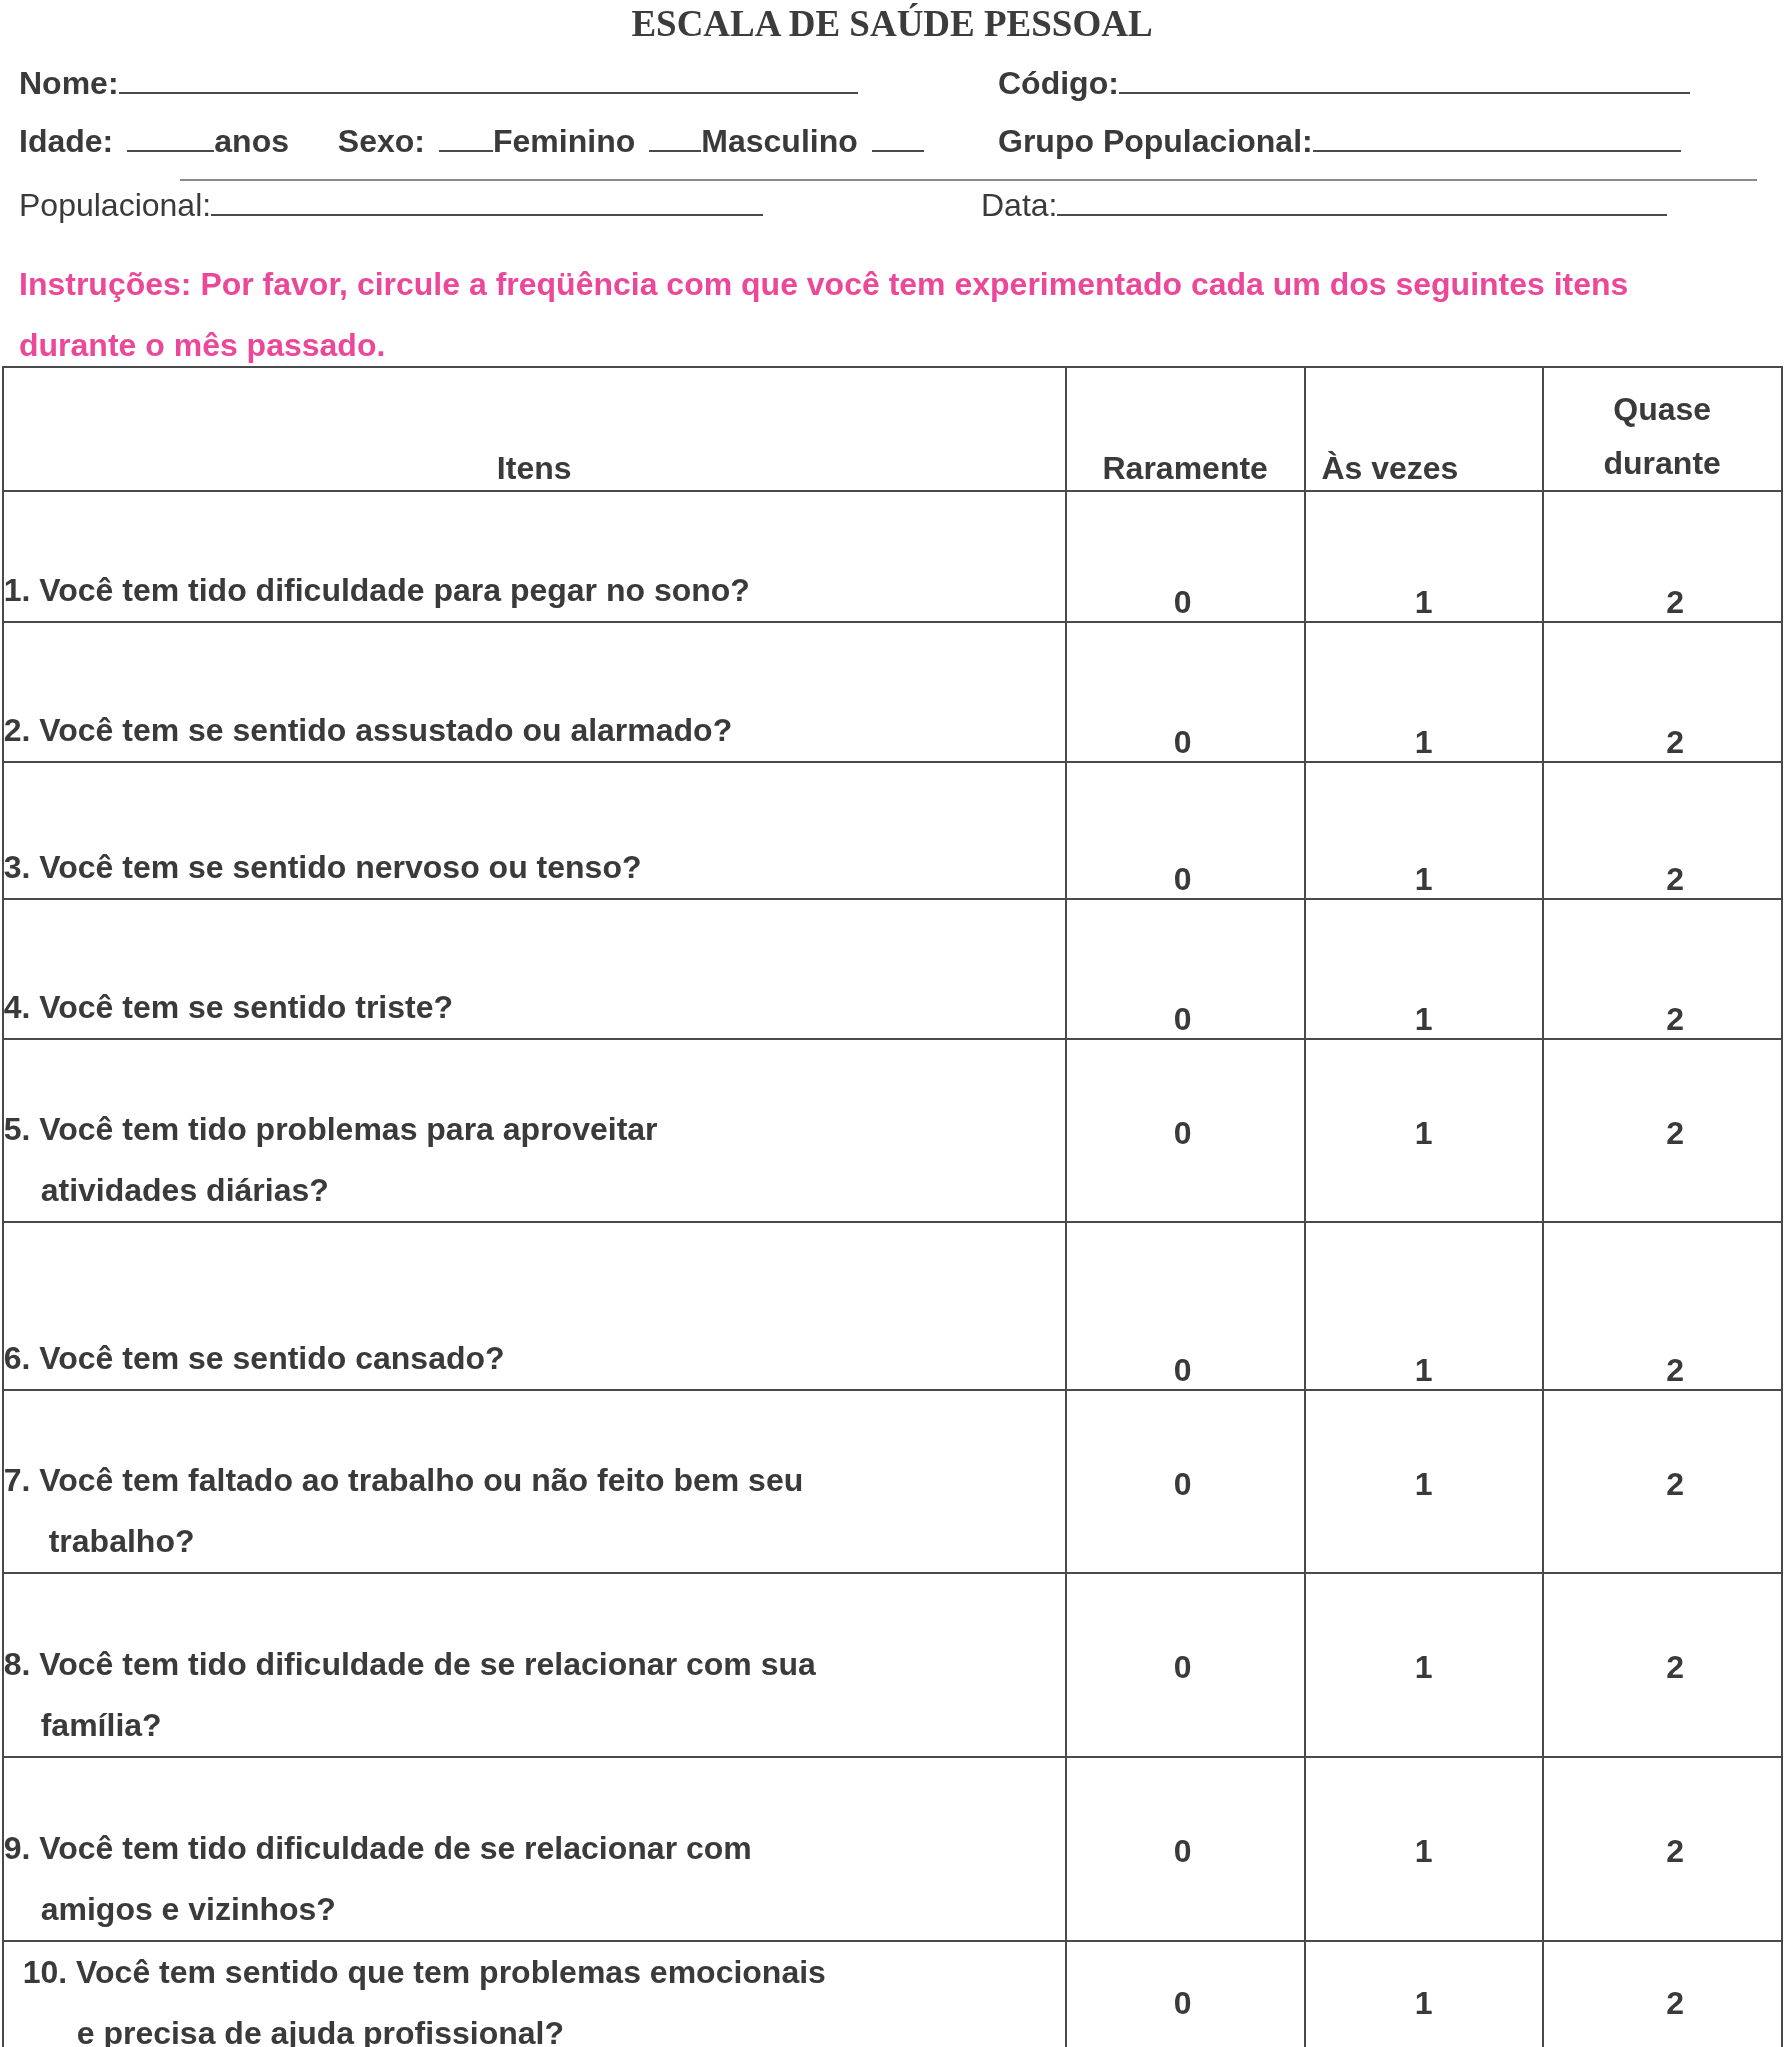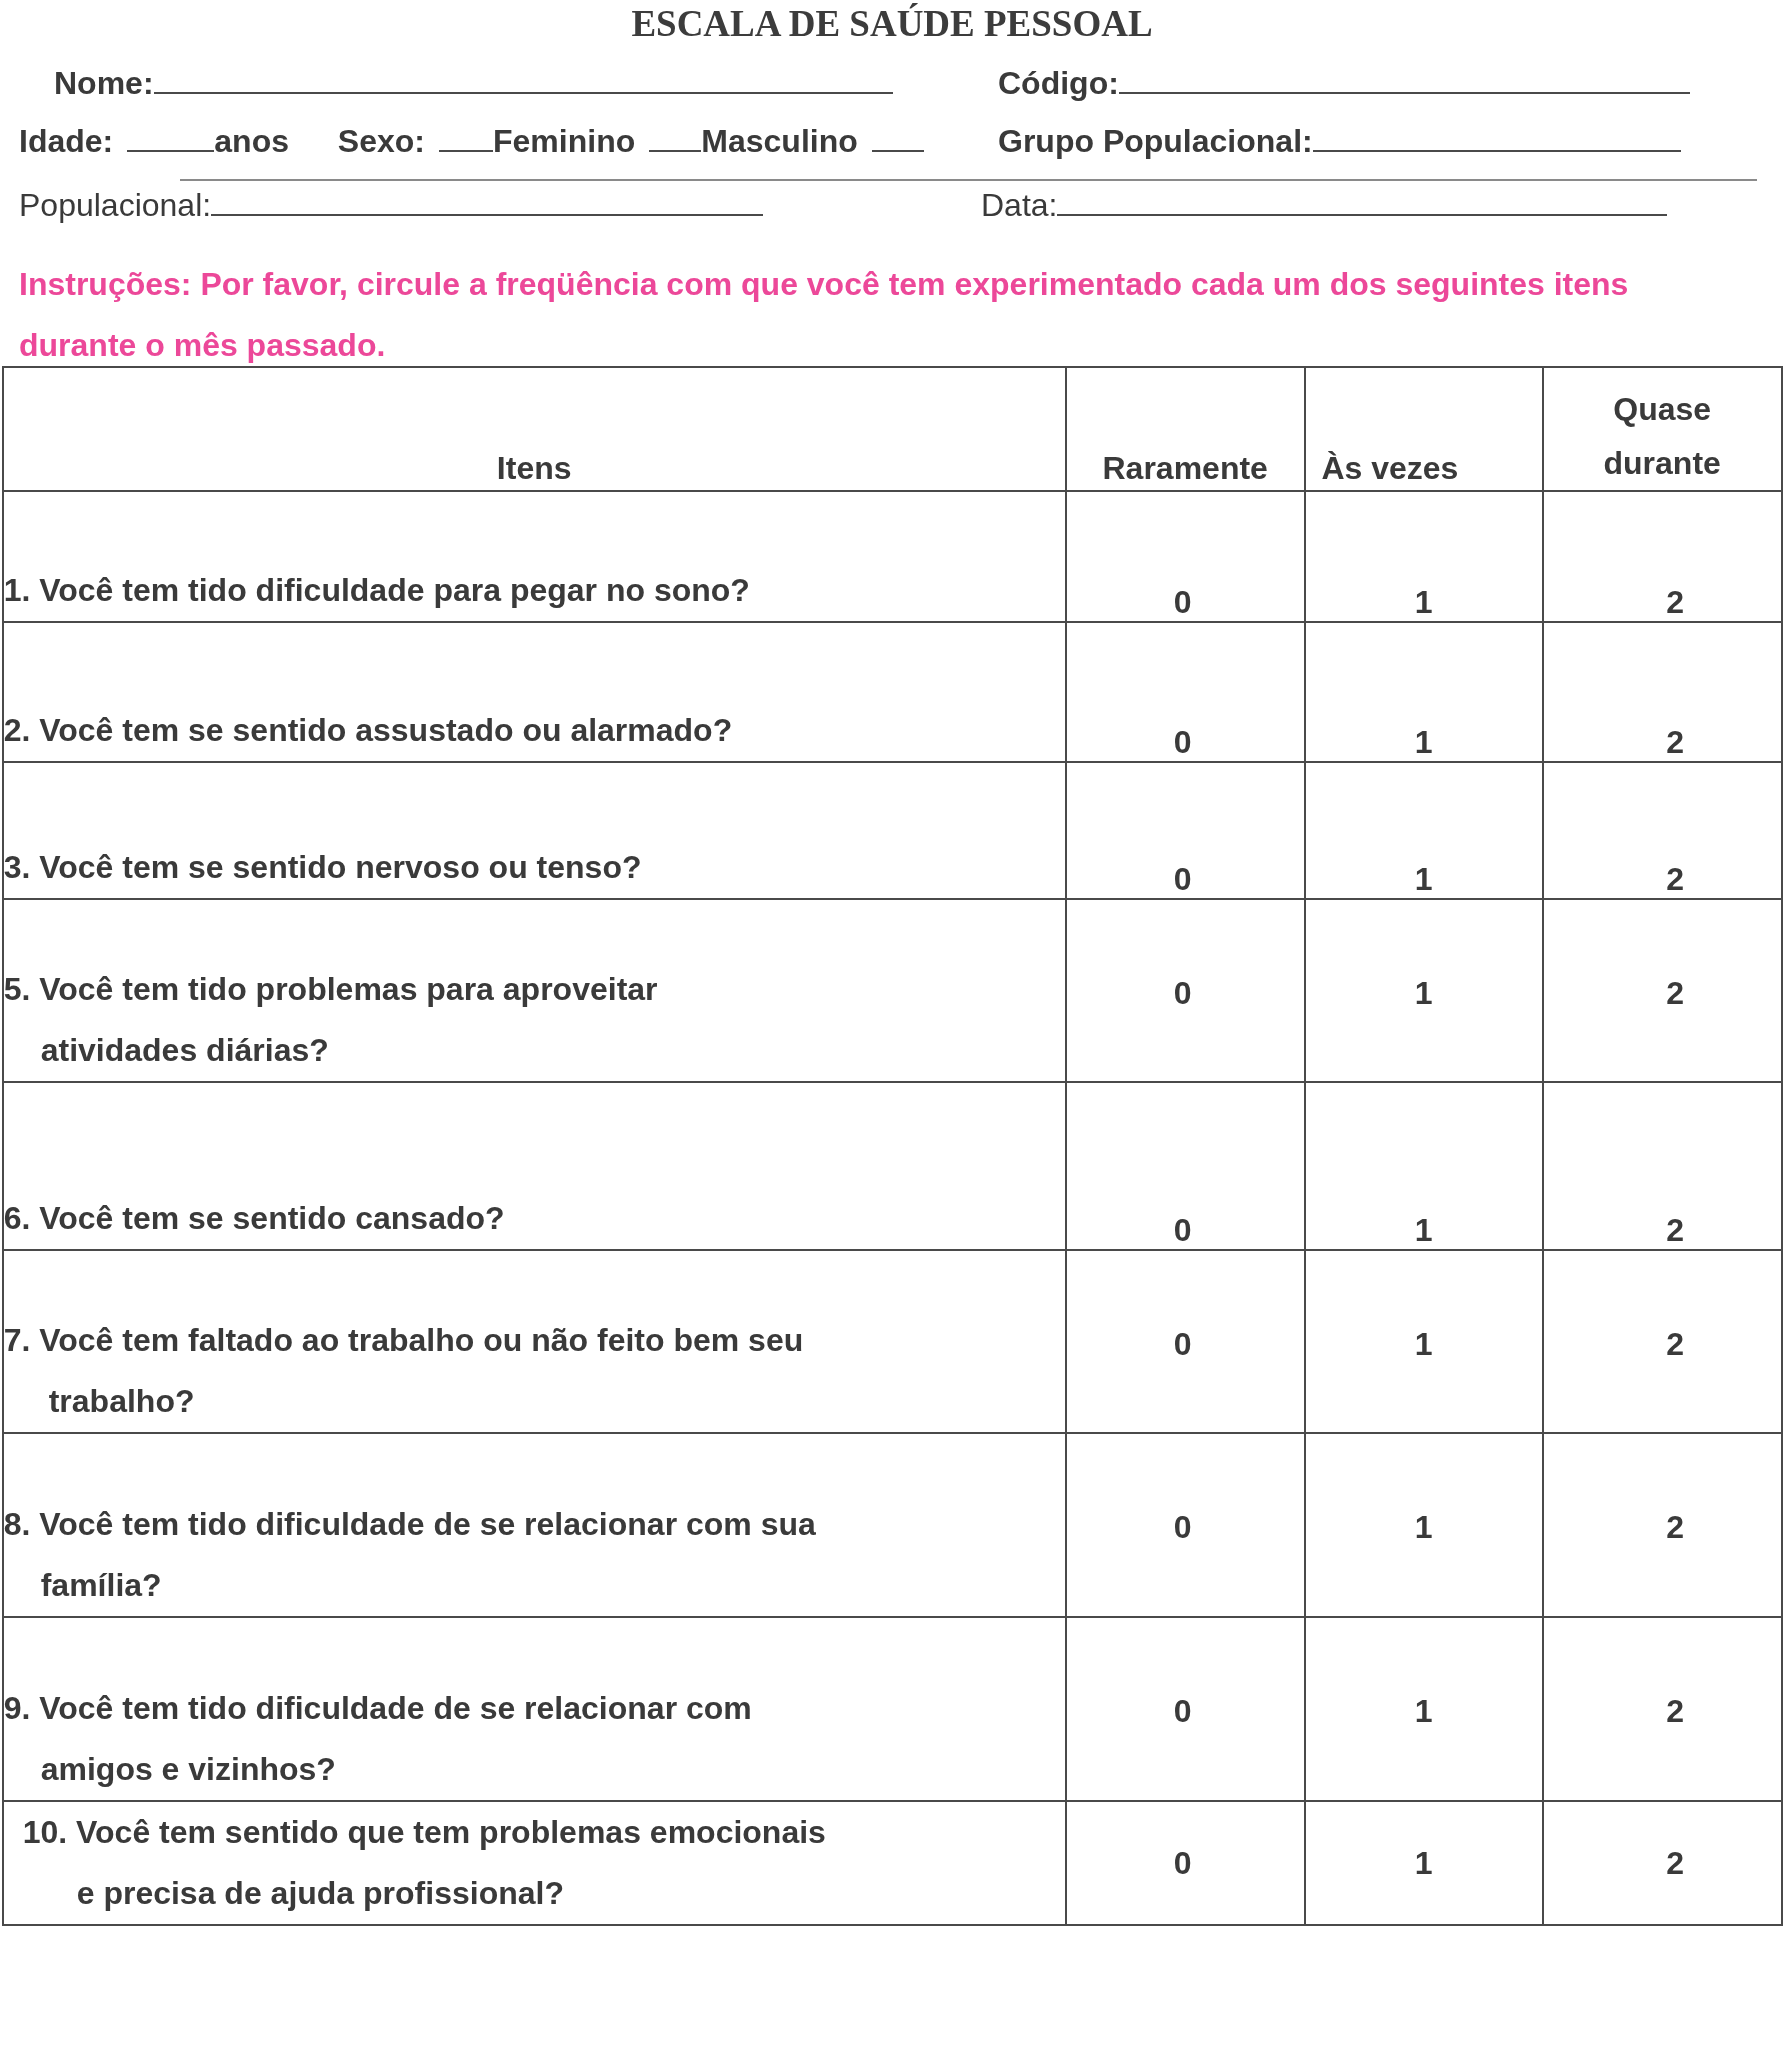--- a/index.html
+++ b/index.html
@@ -21,21 +21,21 @@
   td.item.ten .cont { padding-left: 54px; }
   td.score { text-align: center; vertical-align: bottom; padding-bottom: 17.5px; }
   td.score.twol { vertical-align: top; padding-top: 75px; padding-bottom: 0; }
   td.score.ten { vertical-align: middle; padding-bottom: 0; }
 </style>
 </head>
 <body>
 
 <div class="abs title">ESCALA DE SAÚDE PESSOAL</div>
 
-<div class="abs lbl" style="left:19px; top:65px;margin-left:35px;">
+<div class="abs lbl" style="left:19px; top:65px;">
   <span>Nome:</span><span class="blank" style="width:739px;"></span>
 </div>
 <div class="abs lbl" style="left:998px; top:65px;">
   <span>Código:</span><span class="blank" style="width:571px;"></span>
 </div>
 
 <div class="abs lbl" style="left:19px; top:123px;">
   <span>Idade:</span>
   <span class="blank" style="width:87px; margin-left:5.2px;"></span><span>anos</span>
   <span style="display:inline-block; width:31px;"></span>
@@ -96,20 +96,28 @@
         <td class="score" style="padding-left: 26px;">2</td>
       </tr>
       <tr style="height: 137px;">
         <td class="item">
           <span style="display: block;">3. Você tem se sentido nervoso ou tenso?</span>
         </td>
         <td class="score" style="padding-right: 5.2px;">0</td>
         <td class="score">1</td>
         <td class="score" style="padding-left: 26px;">2</td>
       </tr>
+      <tr style="height: 140px;">
+        <td class="item">
+          <span style="display: block;">4. Você tem se sentido triste?</span>
+        </td>
+        <td class="score" style="padding-right: 5.2px;">0</td>
+        <td class="score">1</td>
+        <td class="score" style="padding-left: 26px;">2</td>
+      </tr>
       <tr style="height: 183px;">
         <td class="item">
           <span style="display: block;">5. Você tem tido problemas para aproveitar</span>
           <span class="cont">atividades diárias?</span>
         </td>
         <td class="score twol" style="padding-right: 5.2px;">0</td>
         <td class="score twol">1</td>
         <td class="score twol" style="padding-left: 26px;">2</td>
       </tr>
       <tr style="height: 168px;">

